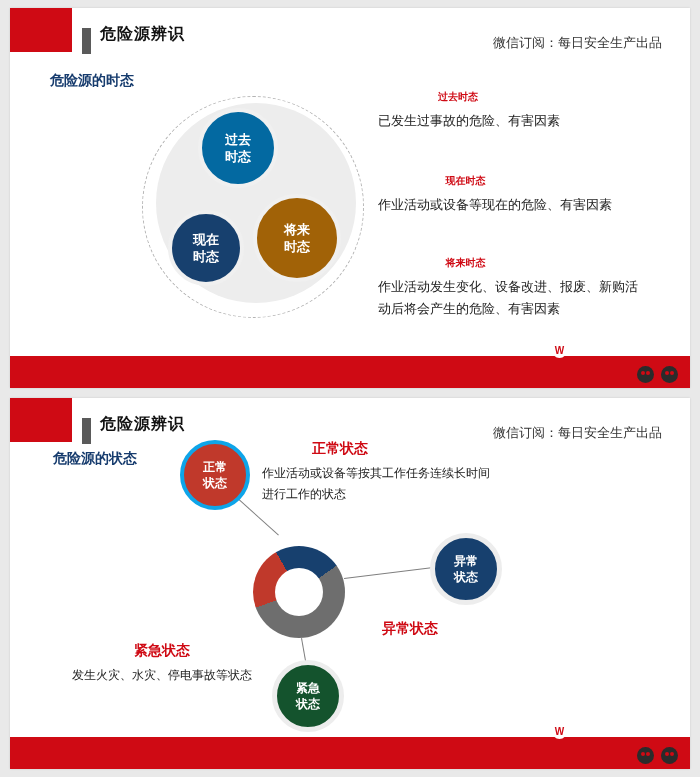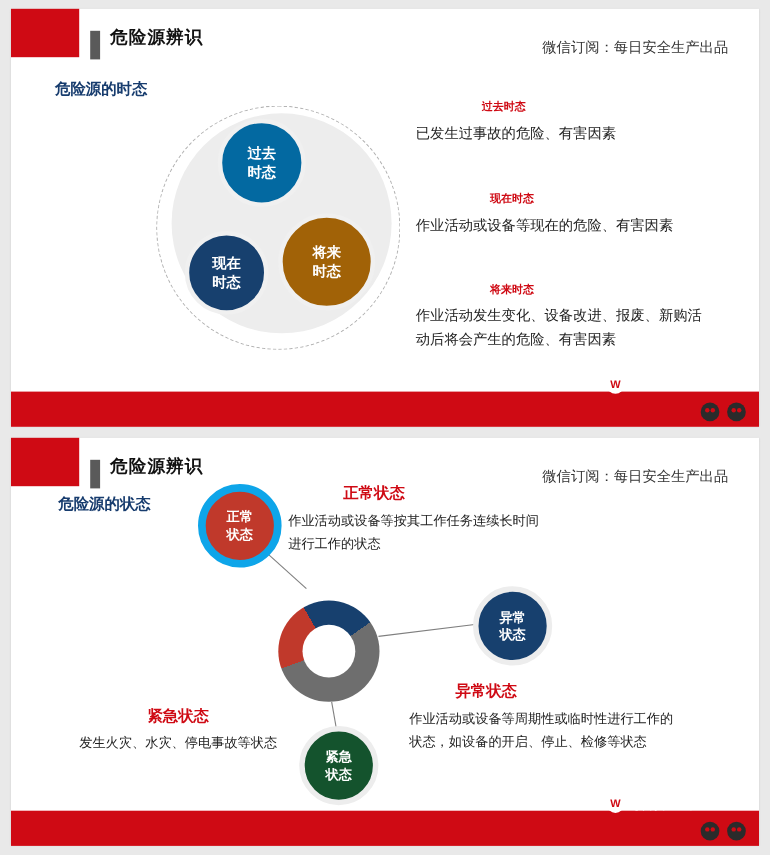--- a/index.html
+++ b/index.html
@@ -37,21 +37,21 @@
 
   .txtgrp{position:absolute;left:368px;}
   .txtgrp .h{font-size:10px;font-weight:bold;color:#cf0a14;}
   .txtgrp .p{font-size:13px;color:#222;line-height:22px;margin-top:6px;}
 
   
   .ring{position:absolute;left:243px;top:148px;width:92px;height:92px;border-radius:50%;
         background:conic-gradient(#17406e 0deg 55deg,#6e6e6e 55deg 250deg,#c0392b 250deg 330deg,#17406e 330deg 360deg);}
   .ring:after{content:"";position:absolute;left:22px;top:22px;width:48px;height:48px;border-radius:50%;background:#fff;}
   .node{position:absolute;border-radius:50%;display:flex;align-items:center;justify-content:center;color:#fff;font-weight:bold;font-size:12px;text-align:center;line-height:16px;}
-  .node.n1{left:170px;top:42px;width:62px;height:62px;background:#c0392b;border:7px solid #0ea5e9;}
+  .node.n1{left:170px;top:42px;width:62px;height:62px;background:#c0392b;border:4px solid #0ea5e9;}
   .node.n2{left:420px;top:135px;width:62px;height:62px;background:#17406e;border:5px solid #ededed;}
   .node.n3{left:262px;top:262px;width:62px;height:62px;background:#14532d;border:5px solid #ededed;}
   .ln{position:absolute;background:#7f7f7f;height:1px;transform-origin:0 0;}
   .t2{position:absolute;}
   .t2 .h{font-size:14px;font-weight:bold;color:#cf0a14;}
   .t2 .p{font-size:12px;color:#222;line-height:21px;margin-top:5px;}
   .t2.center .h,.t2.center .p{text-align:center;}
 </style>
 </head>
 <body>
@@ -136,22 +136,21 @@
       <div><span>紧急</span><br>
       <span>状态</span></div>
     </div>
 
     <div class="t2" style="left:252px;top:42px;width:230px;">
       <div class="h" style="text-align:center;width:120px;margin-left:18px;">正常状态</div>
       <div class="p">作业活动或设备等按其工作任务连续长时间进行工作的状态</div>
     </div>
 
     <div class="t2" style="left:362px;top:222px;width:250px;">
-      <div class="h" style="text-align:center;width:120px;margin-left:10px;">异常状态</div>
-      <div class="p">作业活动或设备等周期性或临时性进行工作的状态，如设备的开启、停止、检修等状态</div>
+      <div class="h" style="width:120px;margin-left:10px;">异常状态</div>
     </div>
 
     <div class="t2 center" style="left:62px;top:244px;width:180px;">
       <div class="h">紧急状态</div>
       <div class="p">发生火灾、水灾、停电事故等状态</div>
     </div>
 
     <div class="footer"></div>
     <div class="foot-badge">
       <span class="wx">W</span>

